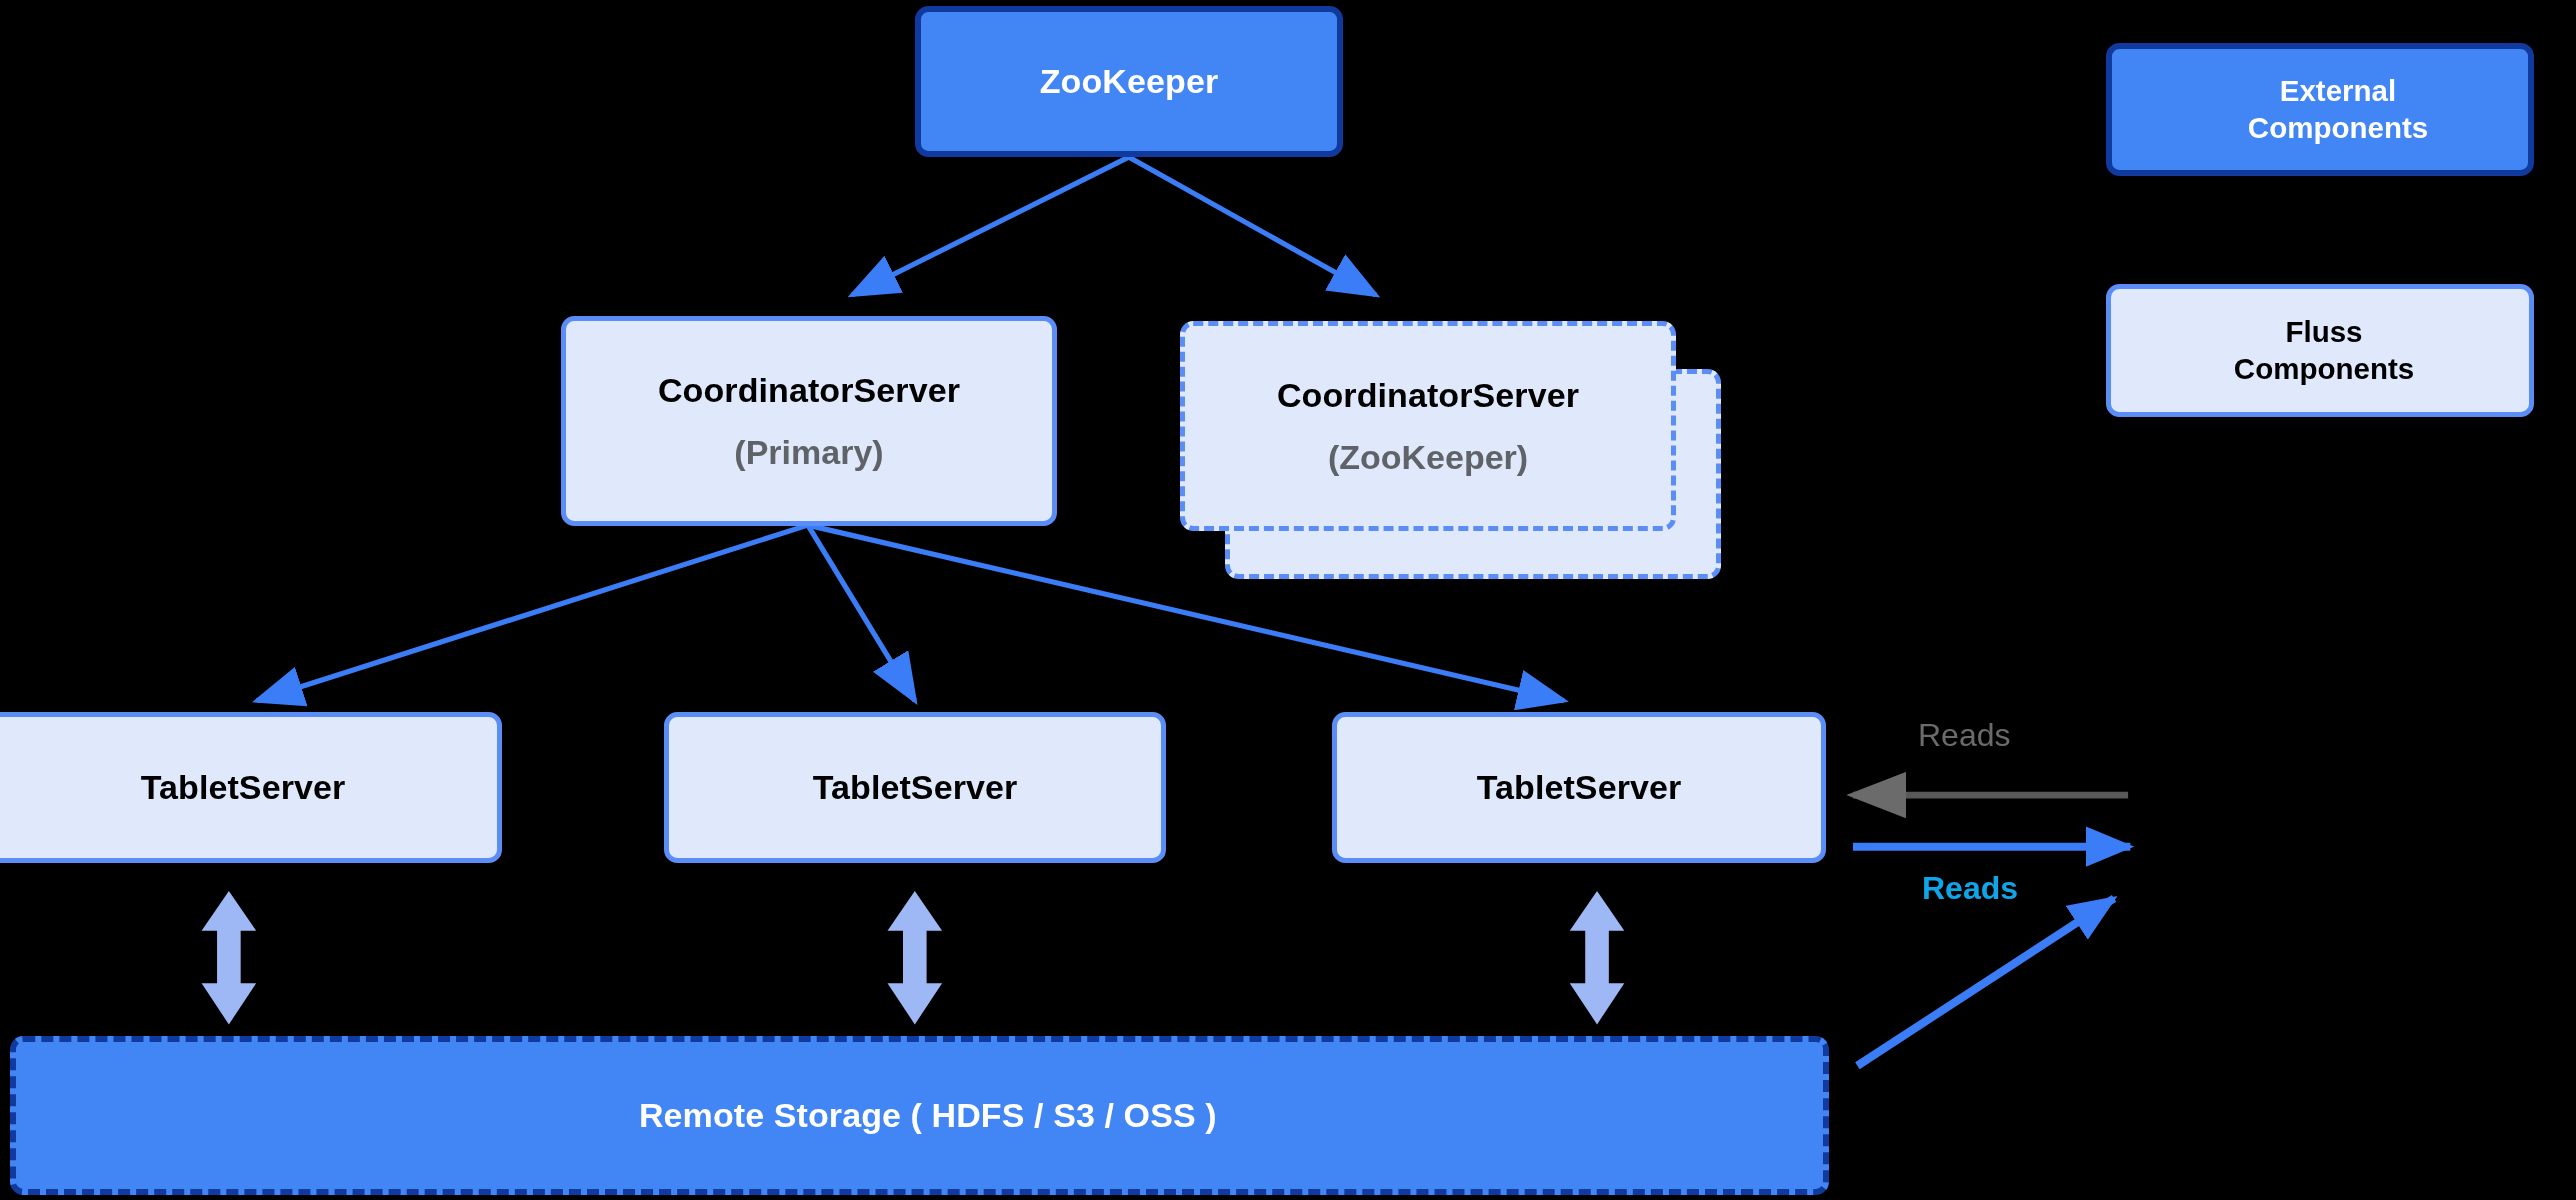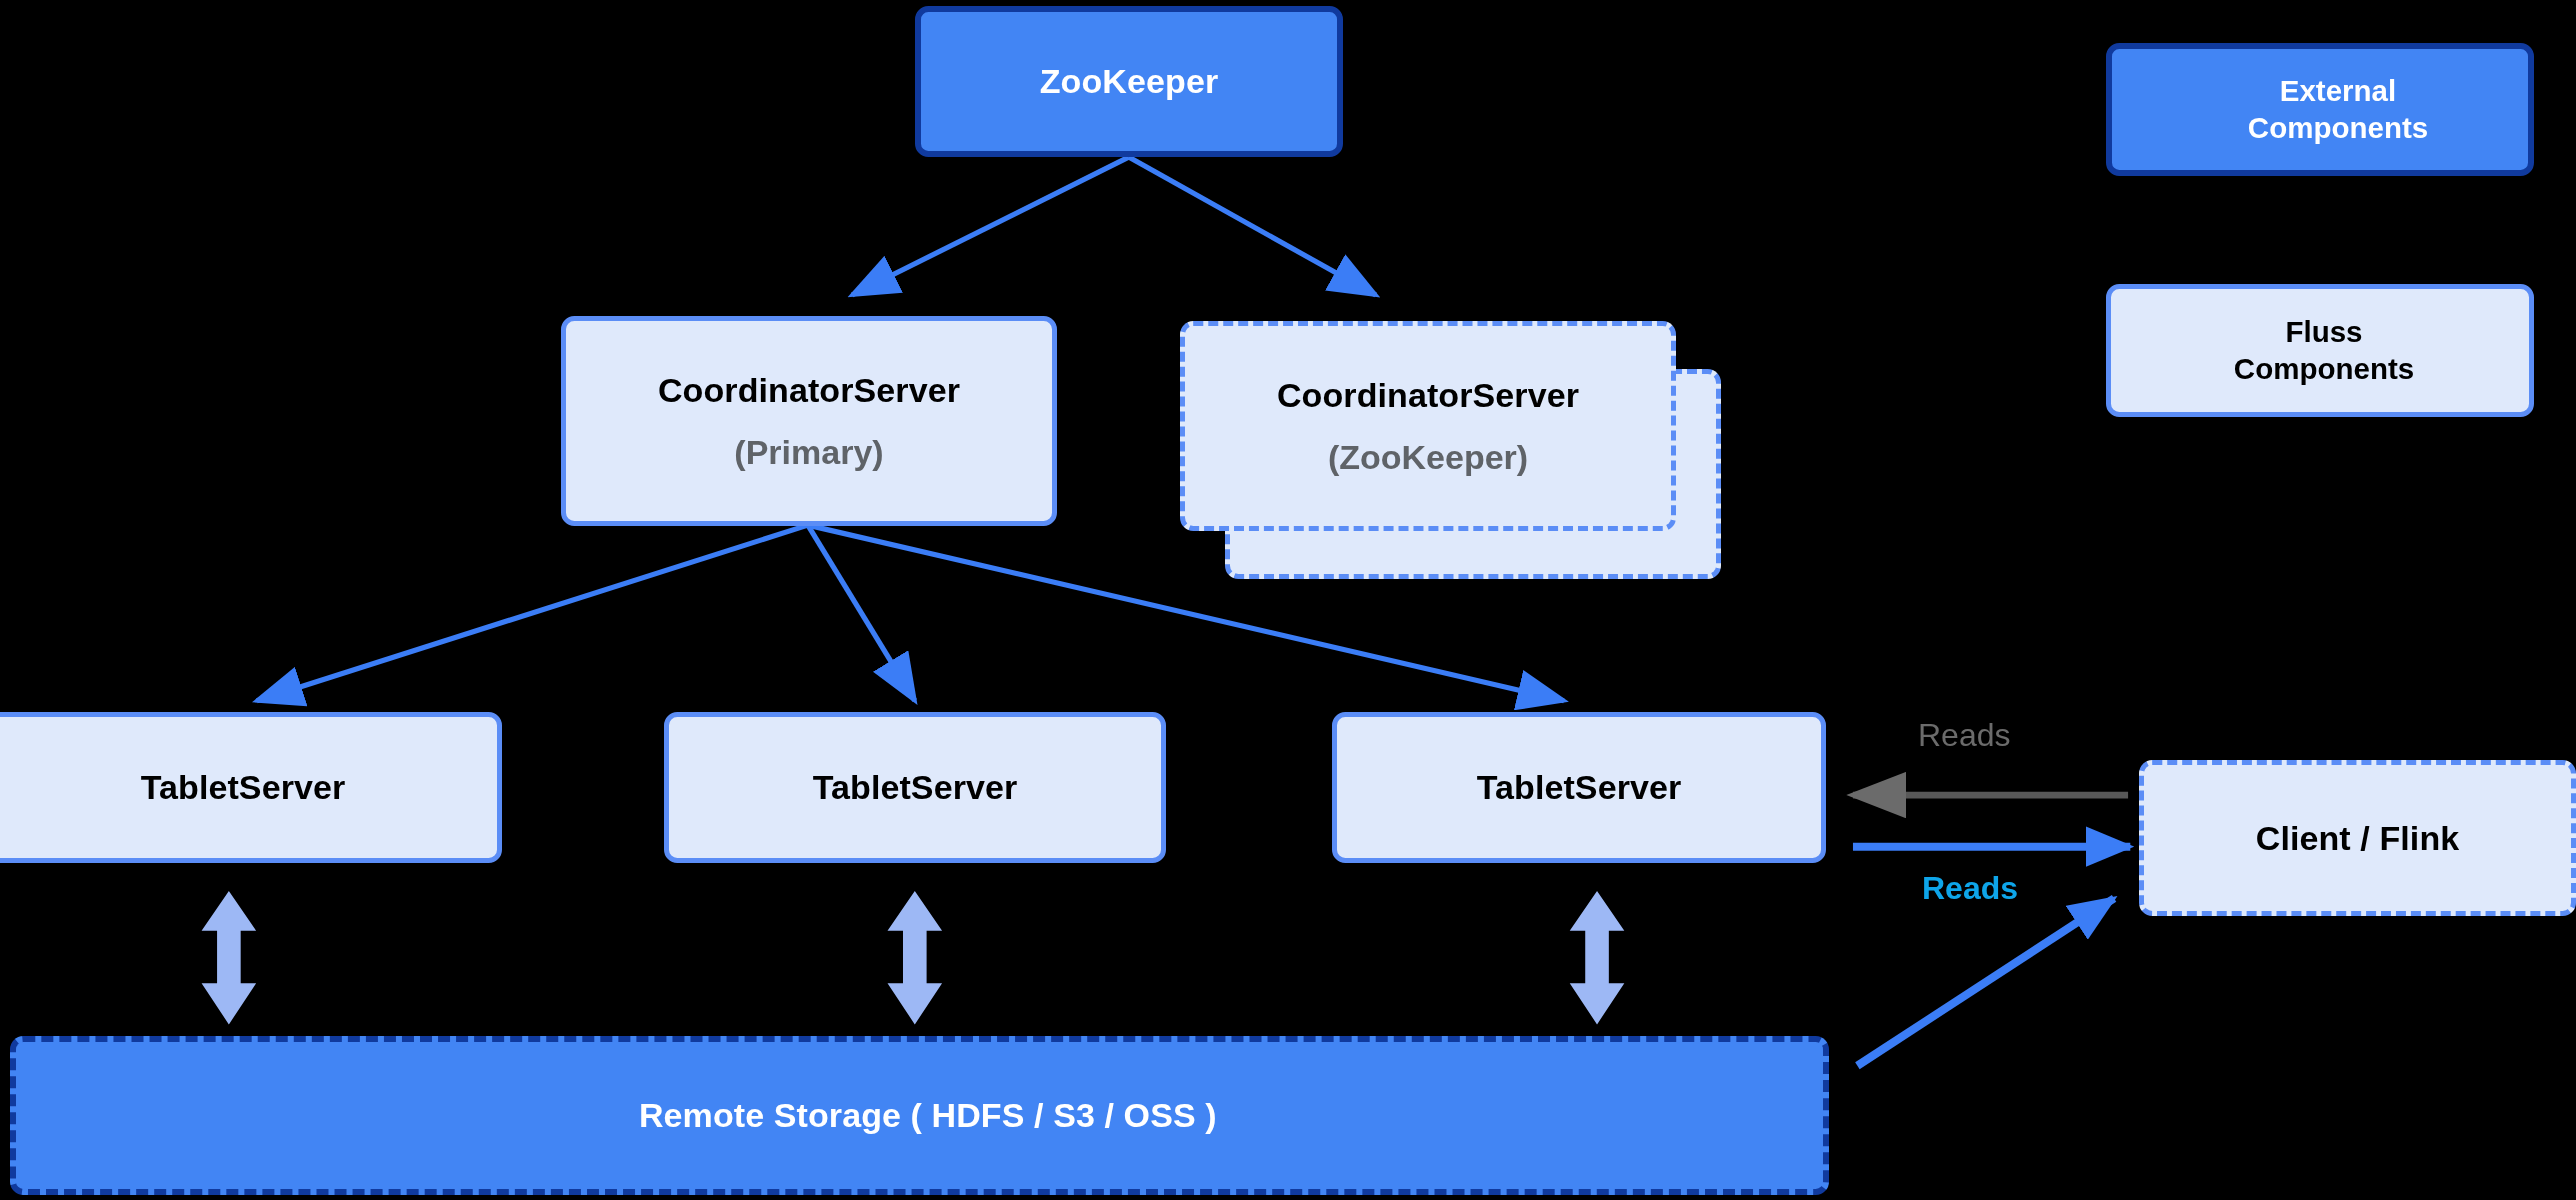--- a/index.html
+++ b/index.html
@@ -159,23 +159,20 @@
   </div>
 
   <div class="node fluss" style="left:664px; top:712px; width:502px; height:151px;">
     <div class="title">TabletServer</div>
   </div>
 
   <div class="node fluss" style="left:1332px; top:712px; width:494px; height:151px;">
     <div class="title">TabletServer</div>
   </div>
 
-  <div class="node fluss-dashed" style="left:2139px; top:760px; width:437px; height:156px;">
-    <div class="title">Client / Flink</div>
-  </div>
 
   <div class="node ext-dashed" style="left:10.3px; top:1036px; width:1819px; height:159px;padding-left:16px;">
     <div class="title">Remote Storage ( HDFS / S3 / OSS )</div>
   </div>
 
   <div class="label label-writes" style="left:1918px; top:717px;">Reads</div>
 
   <div class="label label-reads" style="left:1922px; top:870px;">Reads</div>
 
   <div class="node ext" style="left:2106px; top:43px; width:428px; height:133px;padding-left:36px;">

